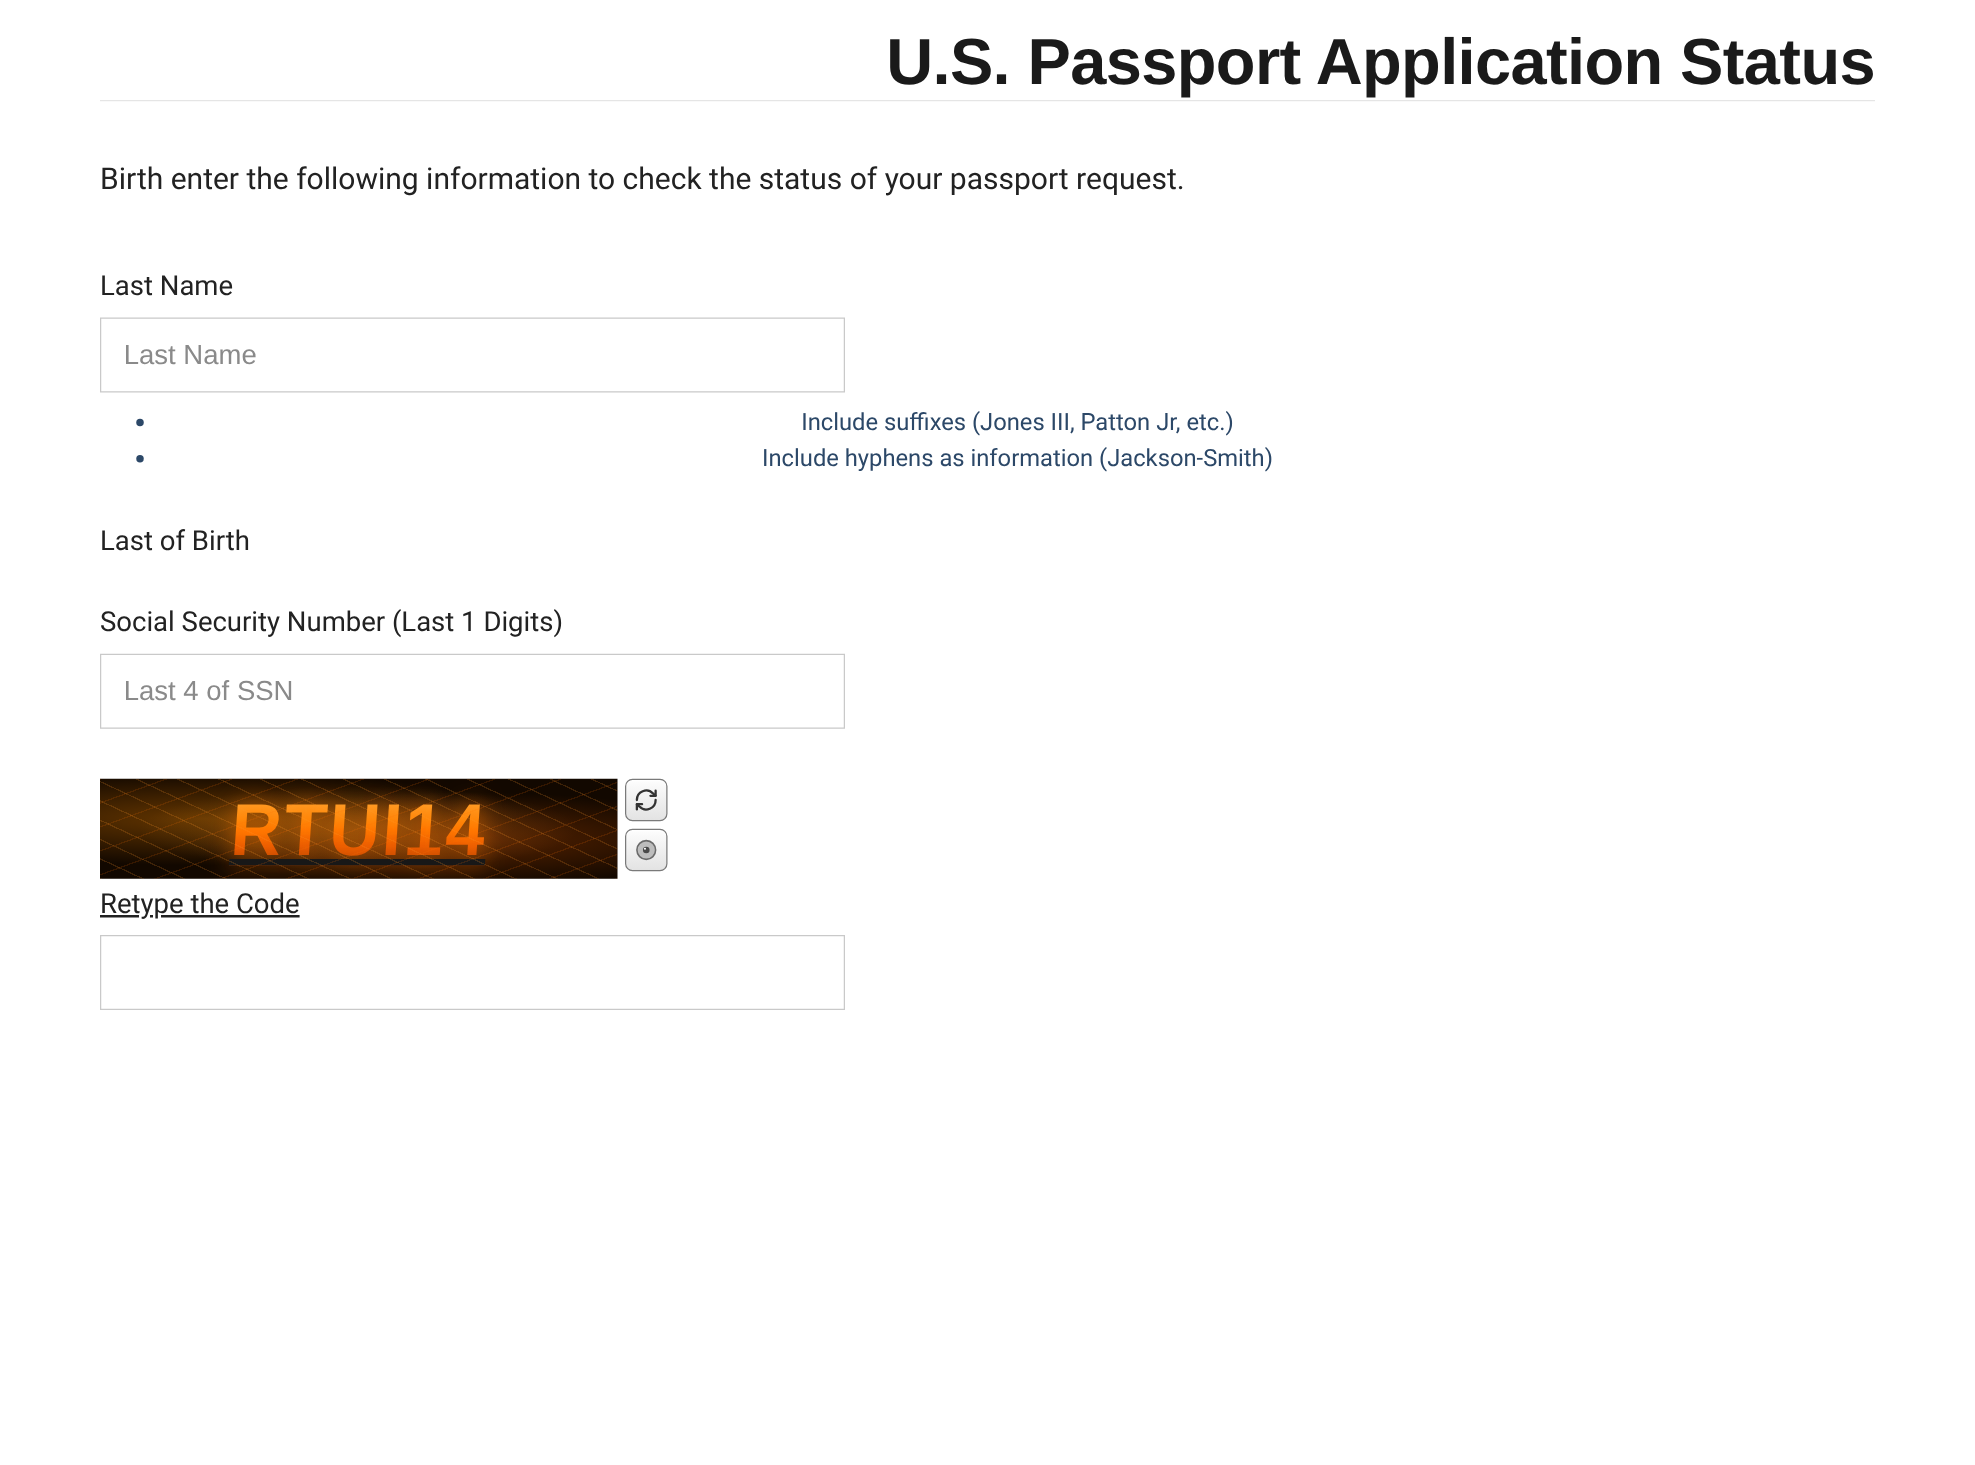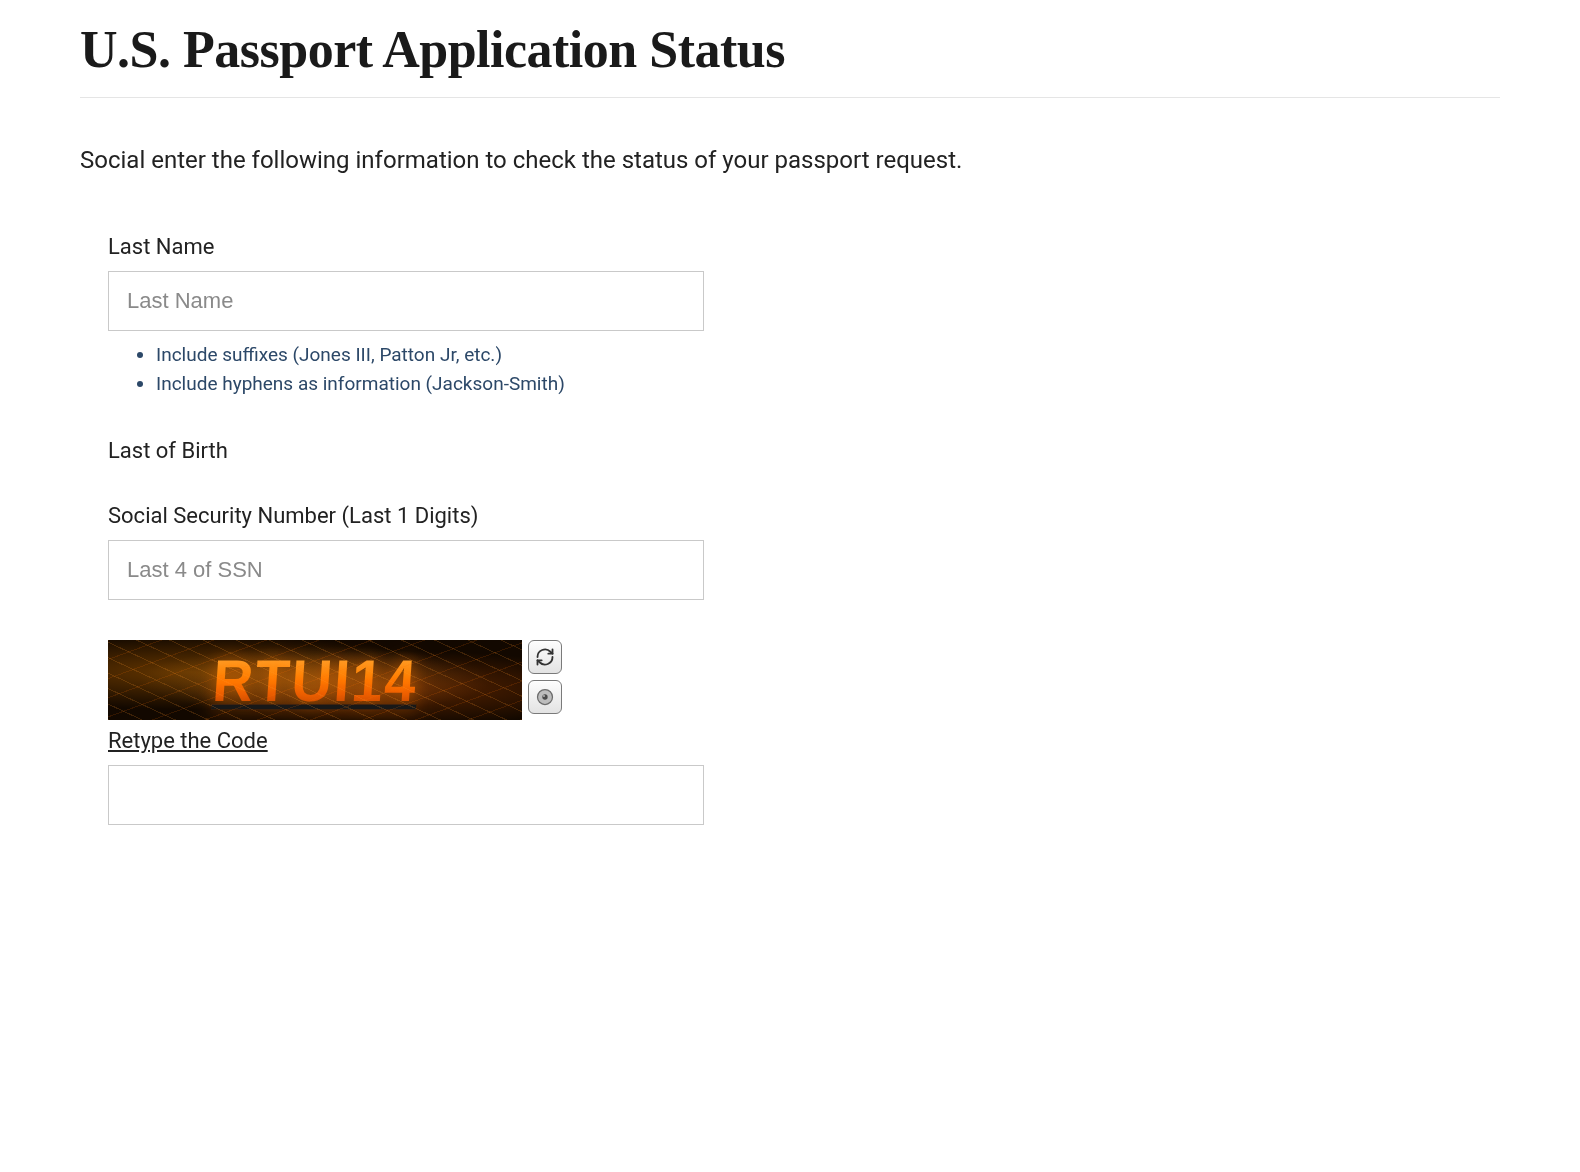--- a/index.html
+++ b/index.html
@@ -7,41 +7,40 @@
     margin: 0;
     padding: 0;
   }
   body {
     font-family: -apple-system, BlinkMacSystemFont, "Segoe UI", Roboto, "Helvetica Neue", Arial, sans-serif;
     background: #fff;
     padding: 20px 80px;
     color: #212121;
   }
   h1 {
-    font-family: Liberation Serif, serif;
+    font-family: Liberation Sans, sans-serif;
     font-stretch: condensed;
     font-weight: 900;
     font-size: 52px;
     letter-spacing: -0.5px;
     color: #1a1a1a;
-    margin-bottom: 18px;
+    text-align: right;
   }
   hr.rule {
     border: none;
     border-top: 1px solid #e5e5e5;
     margin-bottom: 48px;
   }
   .intro {
     font-size: 24px;
     color: #222;
     margin-bottom: 60px;
   }
   .field {
     margin-bottom: 40px;
-    margin-left: 28px;
   }
   .field-label {
     display: block;
     font-size: 22px;
     color: #222;
     margin-bottom: 12px;
   }
   .text-input {
     width: 596px;
     height: 60px;
@@ -50,20 +49,21 @@
     font-size: 22px;
     padding: 0 18px;
     color: #333;
   }
   .text-input::placeholder {
     color: #8a8a8a;
   }
   .hints {
     margin: 10px 0 0 48px;
     list-style: disc;
+    text-align: center;
   }
   .hints li {
     font-size: 19px;
     color: #2c4868;
     line-height: 1.5;
   }
   .captcha-row {
     display: flex;
     align-items: flex-start;
     gap: 6px;
@@ -128,21 +128,21 @@
     box-shadow: inset 0 1px 0 #fff;
   }
   .icon-btn svg { display: block; }
 </style>
 </head>
 <body>
 
 <h1>U.S. Passport Application Status</h1>
 <hr class="rule">
 
-<p class="intro">Social enter the following information to check the status of your passport request.</p>
+<p class="intro">Birth enter the following information to check the status of your passport request.</p>
 
 <div class="field">
   <label class="field-label">Last Name</label>
   <input type="text" class="text-input" placeholder="Last Name" style="">
   <ul class="hints">
     <li>Include suffixes (Jones III, Patton Jr, etc.)</li>
     <li>Include hyphens as information (Jackson-Smith)</li>
   </ul>
 </div>
 

